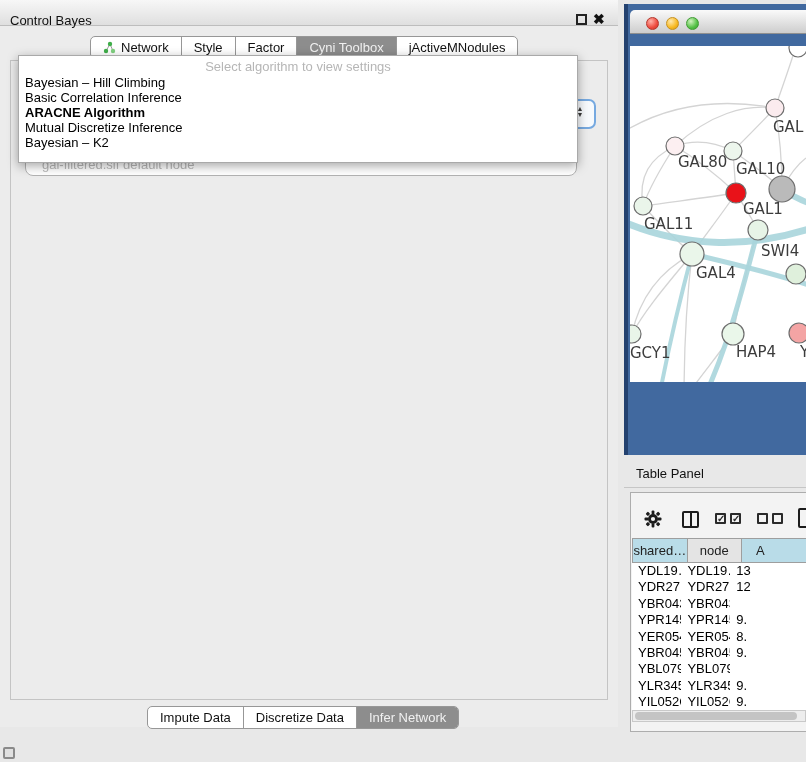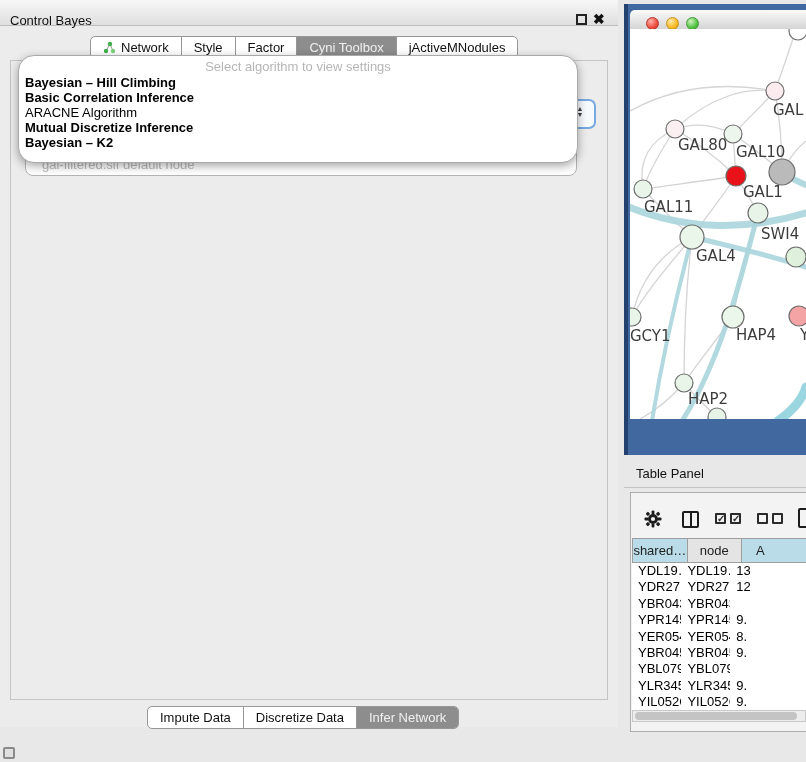--- a/index.html
+++ b/index.html
@@ -17,24 +17,24 @@
   
   .seg-bar { display:flex; border:1px solid #979797; border-radius:5px; overflow:hidden; background:#fff; height:23px; }
   .seg { display:flex; align-items:center; padding:0 12px; border-left:1px solid #979797; font-size:13px; color:#111; white-space:nowrap; }
   .seg:first-child { border-left:none; }
   .seg.sel { background:#8d8d8d; color:#f1f1f1; }
   #top-tabs { left:90px; top:36px; }
   #bottom-tabs { left:147px; top:706px; }
   .net-icon { width:13px; height:13px; margin-right:5px; }
 
   
-  #algo-popup { left:18px; top:55px; width:560px; height:108px; background:#fff; border:1px solid #a9a9a9; border-radius:16px; box-shadow:0 3px 10px rgba(0,0,0,.35); z-index:20; padding-top:2px; }
+  #algo-popup { left:18px; top:55px; width:560px; height:108px; background:#fff; border:1px solid #a9a9a9; border-radius:0; box-shadow:0 3px 10px rgba(0,0,0,.35); z-index:20; padding-top:2px; }
   #algo-prompt { text-align:center; color:#b6b6b6; height:17px; line-height:17px; font-size:13px; }
-  .popup-item { height:15px; line-height:15px; padding-left:6px; font-size:13px; color:#000;font-weight:bold; }
-  .popup-item.bold { font-weight:normal; }
+  .popup-item { height:15px; line-height:15px; padding-left:6px; font-size:13px; color:#000; }
+  .popup-item.bold { font-weight:bold; }
 
   
   #hidden-combo { left:25px; top:142px; width:552px; height:34px; background:#fff; border:1px solid #b3b3b3; border-radius:8px; z-index:5; }
   #hidden-combo span { position:absolute; left:16px; top:14px; color:#b9b9b9; font-size:13px; }
   #focus-combo-end { left:570px; top:99px; width:26px; height:30px; border:2px solid #76a9e0; border-radius:7px; background:#f7fafd; z-index:5; }
   #focus-combo-end .stp { position:absolute; right:6px; top:5px; }
 
   
   #content-panel { left:10px; top:60px; width:598px; height:640px; background:#ececec; border:1px solid #c4c4c4; z-index:1; }
 
@@ -78,21 +78,21 @@
   
   #split-handle { left:597px; top:366px; width:0; height:0; border-top:4px solid transparent; border-bottom:4px solid transparent; border-right:5px solid #909090; }
 
   
   #net-frame { left:624px; top:4px; width:182px; height:451px; background:#41699f; border-left:4px solid #23416f; }
   #net-titlebar { left:630px; top:10px; width:176px; height:24px; background:linear-gradient(#fafafa,#cdcdcd); border-bottom:1px solid #8f8f8f; border-top-left-radius:5px; }
   .light { position:absolute; top:7px; width:13px; height:13px; border-radius:50%; }
   #light-red { left:16px; background:radial-gradient(circle at 35% 30%, #ffb3aa, #ee4b3e 60%, #c3362b); border:1px solid #b5352b; }
   #light-yellow { left:36px; background:radial-gradient(circle at 35% 30%, #ffe9b0, #f8b921 60%, #d2951a); border:1px solid #c7911c; }
   #light-green { left:56px; background:radial-gradient(circle at 35% 30%, #d2f3c0, #54c146 60%, #3a9c30); border:1px solid #3f9c33; }
-  #net-canvas { left:630px; top:29px; width:176px; height:390px; background:#fff; overflow:hidden; }
+  #net-canvas { left:630px; top:46px; width:176px; height:336px; background:#fff; overflow:hidden; }
 
   
   #table-panel-title { left:636px; top:466px; font-size:13px; color:#111; }
   #tp-divider { left:624px; top:487px; width:182px; height:1px; background:#c6c6c6; }
   #table-container { left:630px; top:492px; width:176px; height:240px; background:#f3f3f3; border:1px solid #adadad; border-right:none; }
 
   .tb-icon { position:absolute; }
   #gear-icon { left:644px; top:510px; width:18px; height:18px; }
   #columns-icon { left:682px; top:511px; width:17px; height:17px; border:2px solid #1c1c1c; border-radius:2px; }
   #columns-icon div { position:absolute; left:6px; top:0; width:2px; height:13px; background:#1c1c1c; }

